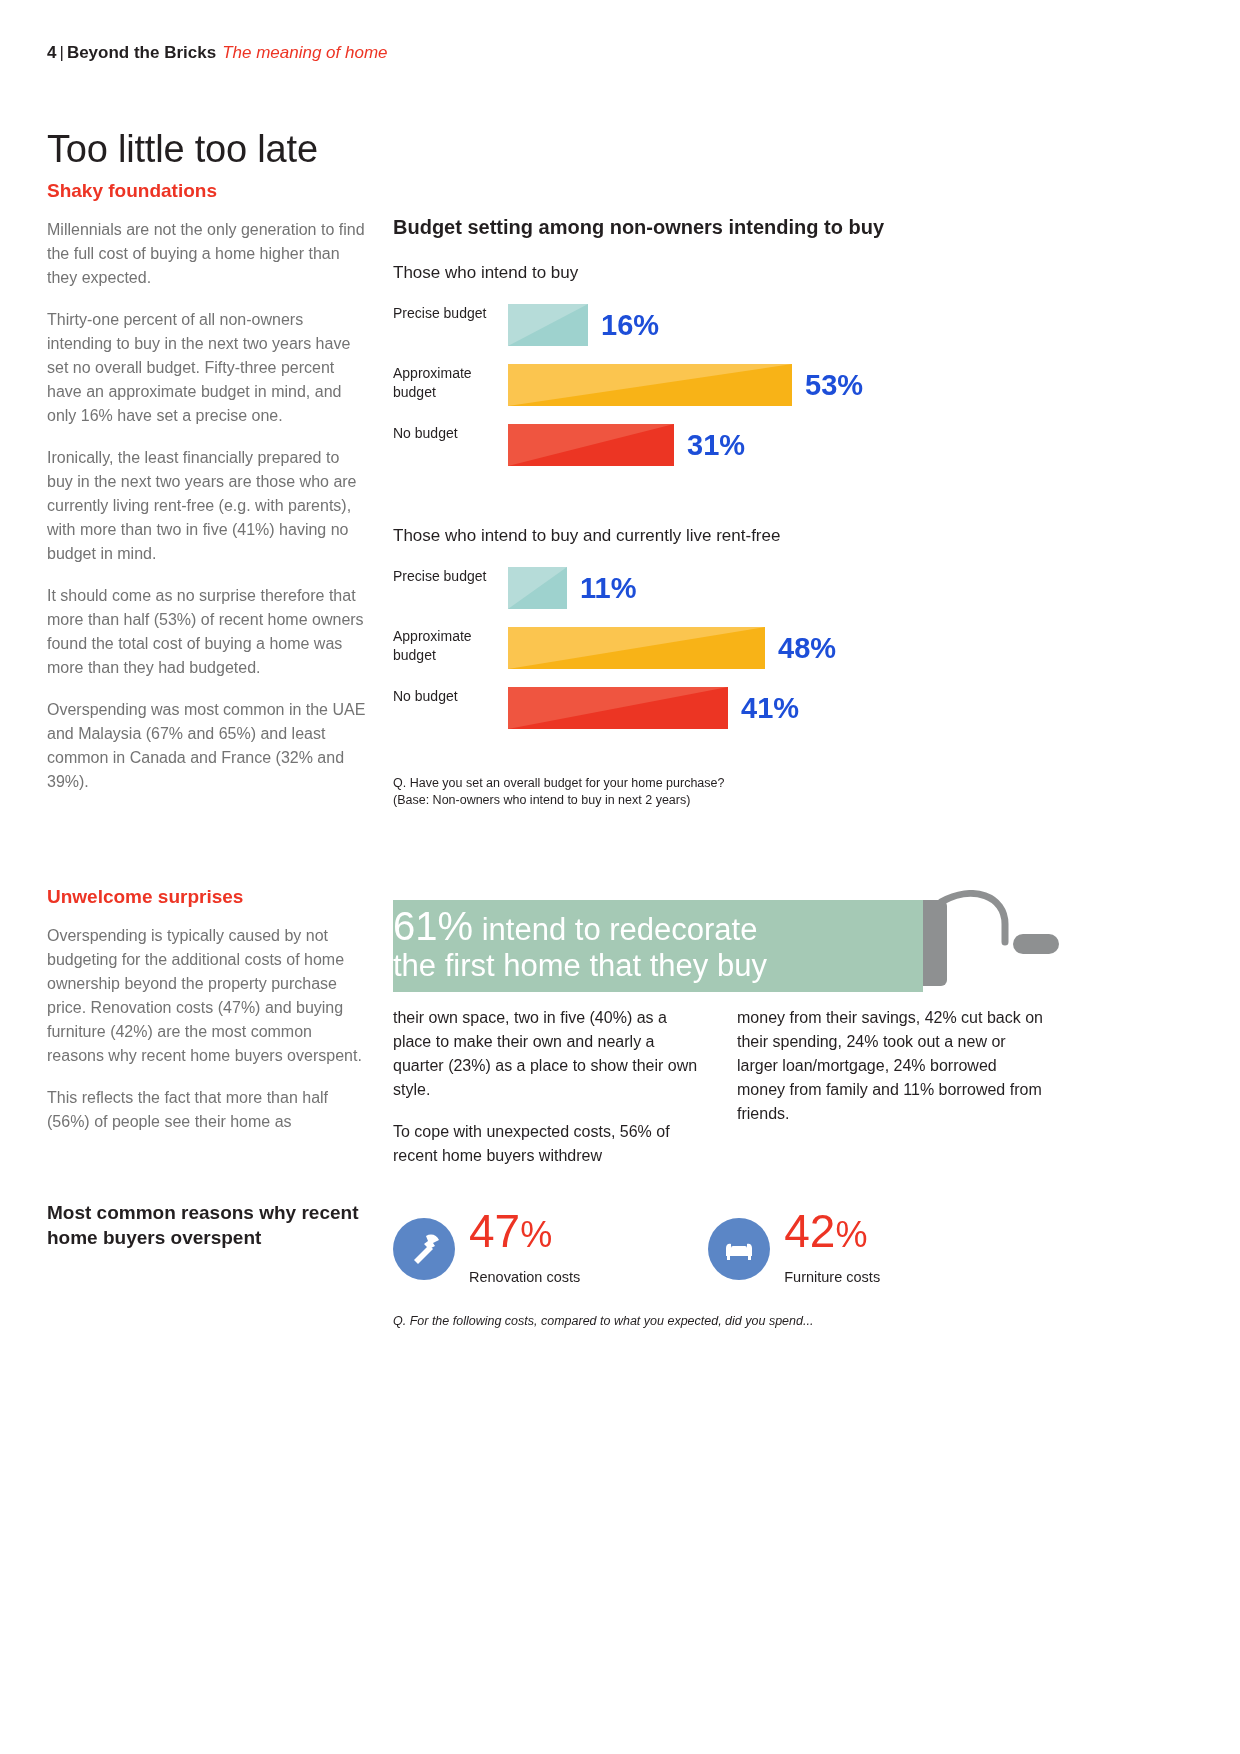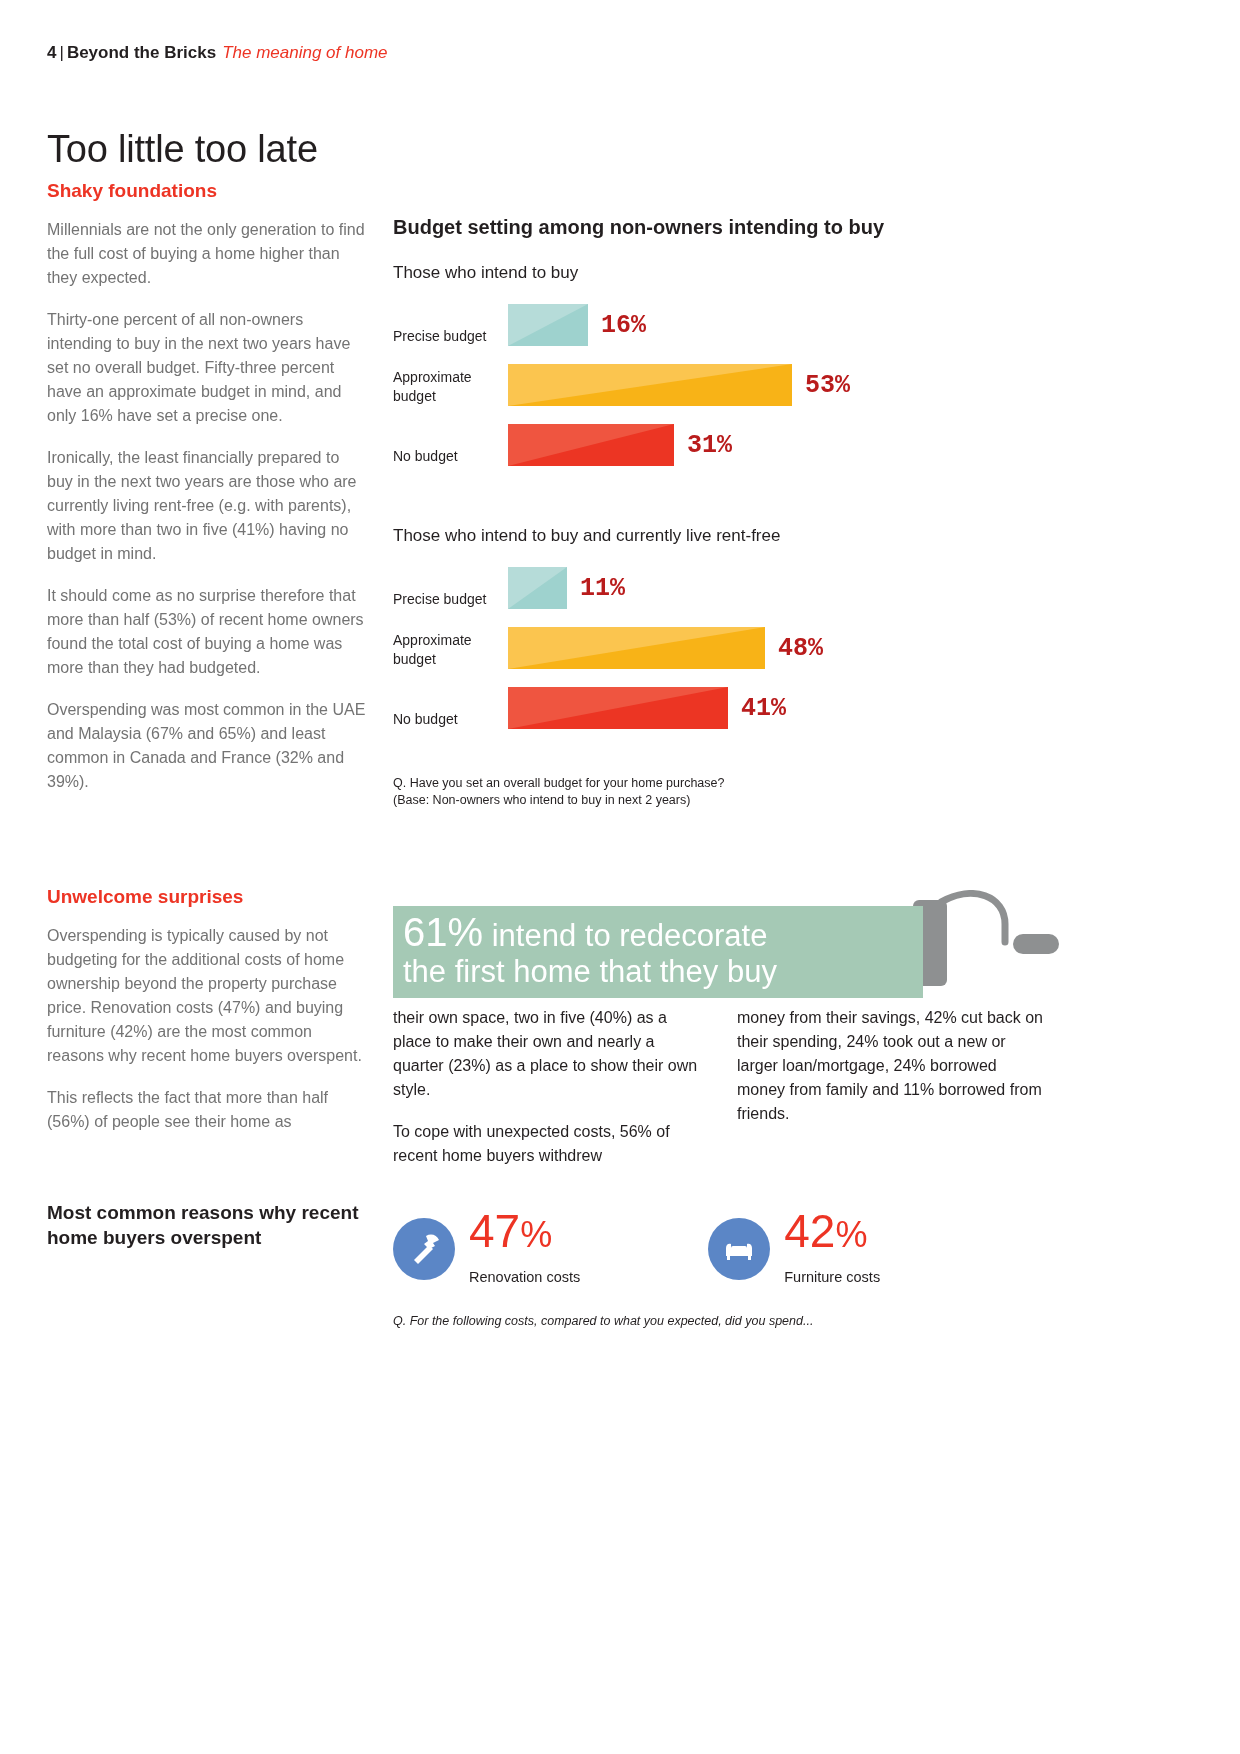--- a/index.html
+++ b/index.html
@@ -111,21 +111,21 @@
     font-size: 17px;
     line-height: 23px;
     margin: 0 0 20px 0;
     color: #231f20;
   }
   .chart-group { margin-bottom: 46px; }
   .chart-group:last-of-type { margin-bottom: 0; }
 
   .bar-row {
     display: flex;
-    align-items: flex-end;
+    align-items: flex-start;
     margin-bottom: 18px;
     height: 42px;
   }
   .bar-row:last-child { margin-bottom: 0; }
   .bar-label {
     width: 115px;
     flex: 0 0 115px;
     font-size: 14px;
     line-height: 19px;
     color: #231f20;
@@ -139,54 +139,52 @@
     height: 42px;
     position: relative;
     overflow: hidden;
   }
   .bar .tri {
     position: absolute;
     left: 0; top: 0;
     width: 100%; height: 100%;
   }
   .bar-val {
-    font-size: 25px;
+    font-size: 29px;
     font-weight: bold;
-    color: #b91c1c;
+    color: #1d4ed8;
     margin-left: 13px;
     white-space: nowrap;
-    font-family: Liberation Mono, monospace;
   }
 
   .chart-note {
     font-size: 12.5px;
     line-height: 17px;
     color: #231f20;
     margin-top: 30px;
   }
 
   
   .banner-area {
     position: absolute;
     left: 393px;
     top: 890px;
     width: 700px;
     height: 110px;
   }
   .banner {
     position: absolute;
     left: 0;
-    top: 16px;
+    top: 10px;
     width: 530px;
     height: 92px;
     background: #a5c9b5;
     display: flex;
     align-items: center;
     box-sizing: border-box;
-    padding-left: 10px;
   }
   .banner-text {
     color: #ffffff;
     font-size: 31px;
     line-height: 36px;
     font-weight: normal;
   }
   .banner-text .big { font-size: 40px; }
   .plug-icon {
     position: absolute;

